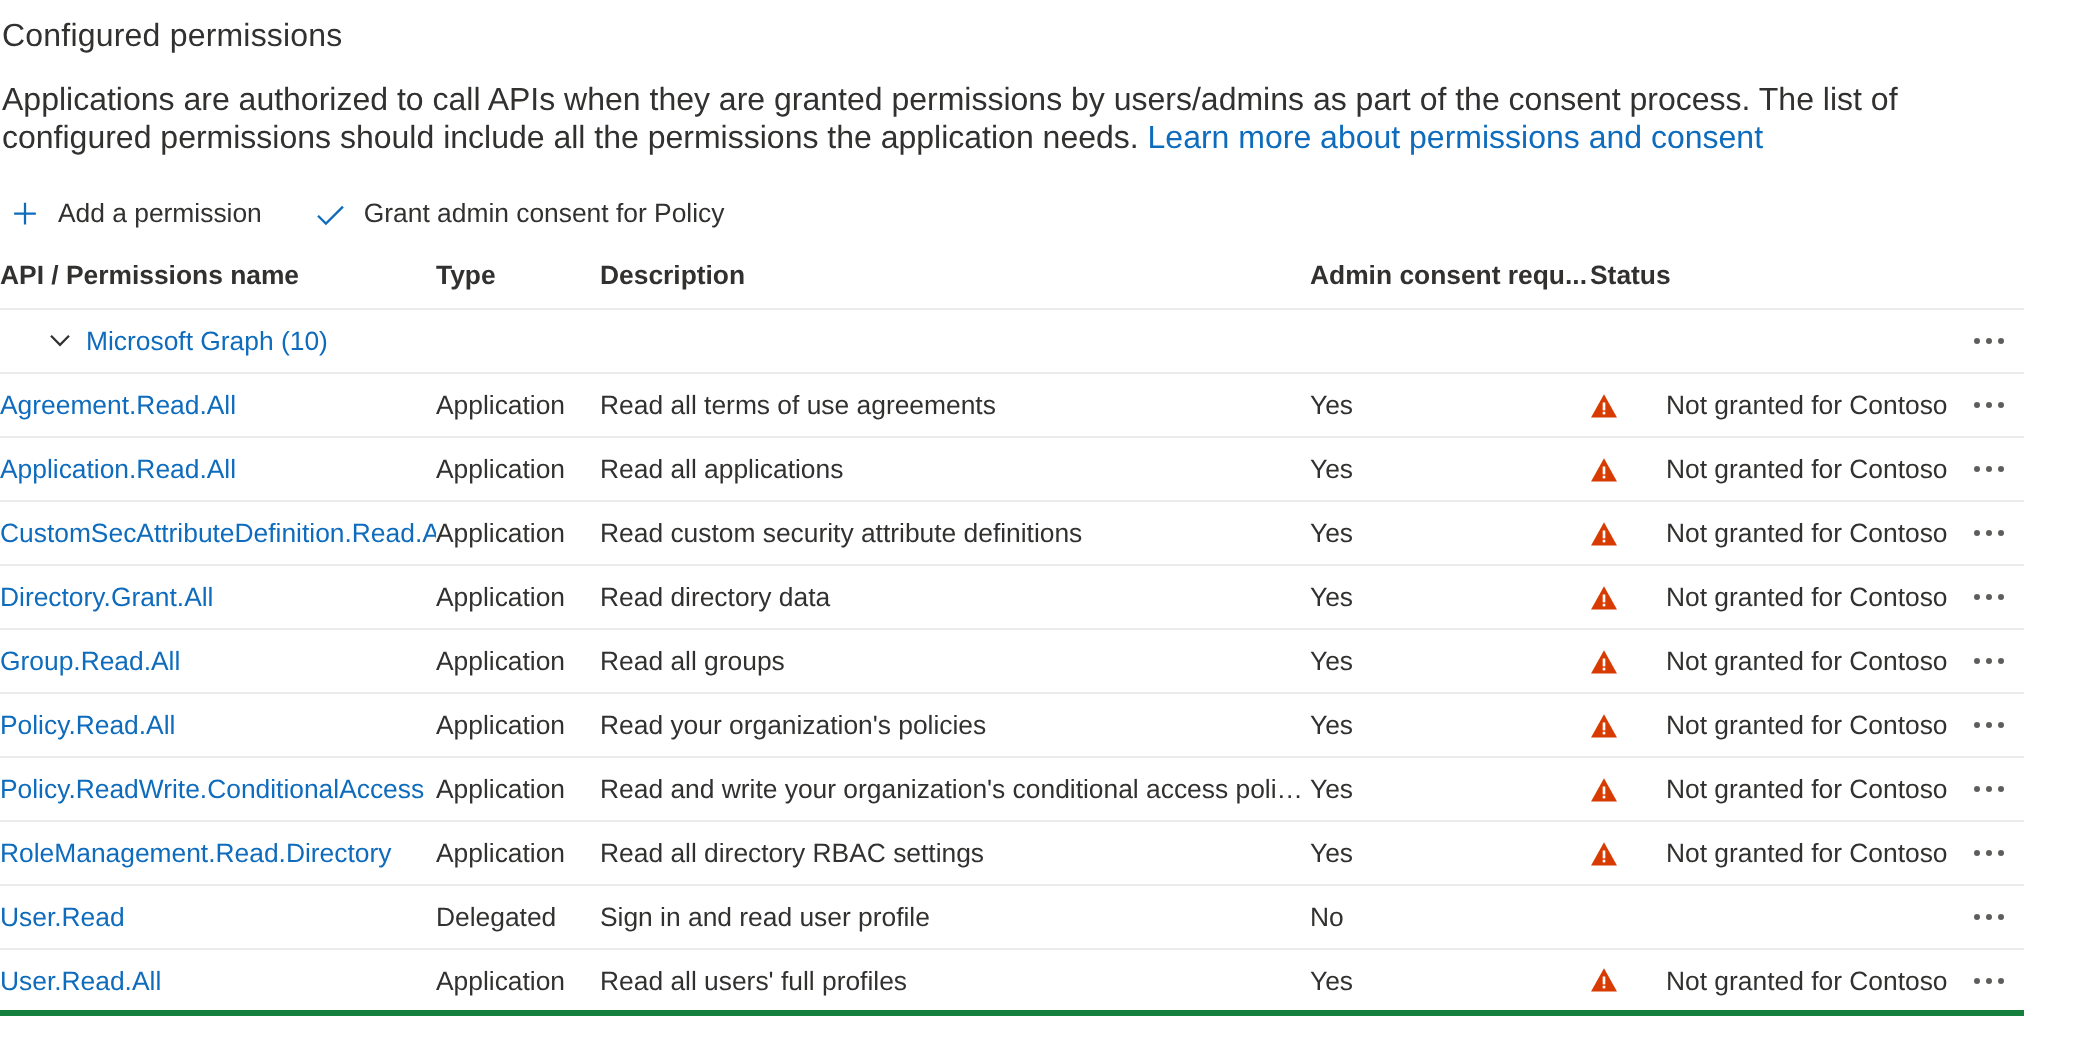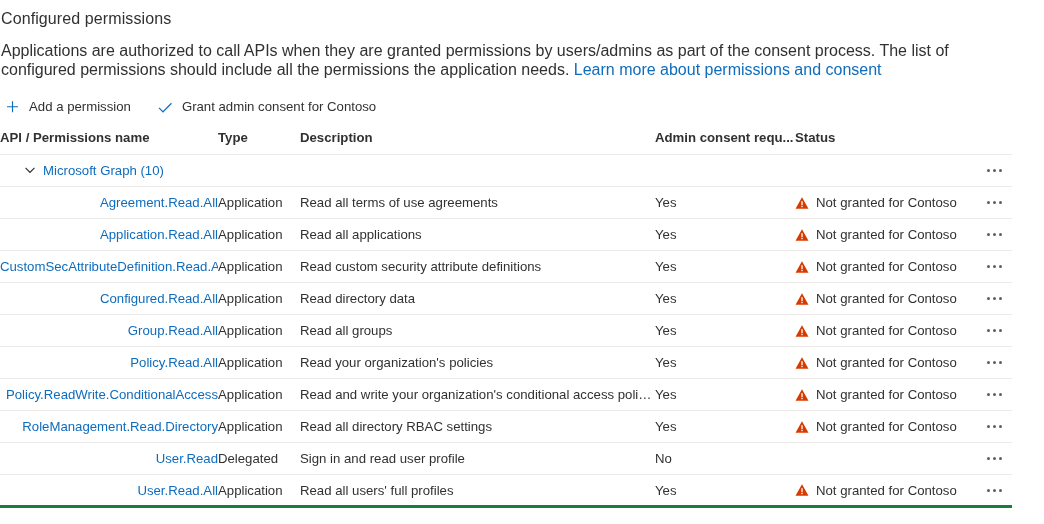--- a/index.html
+++ b/index.html
@@ -125,21 +125,20 @@
     cursor: pointer;
     font-size: 13.2px;
   }
 
   
   .name-cell {
     padding-left: 59px;
     overflow: hidden;
     text-overflow: clip;
     white-space: nowrap;
-    text-align: right;
   }
   .perm-link {
     color: #0f6cbd;
     cursor: pointer;
   }
 
   .type-cell { padding-left: 0; }
   .desc-cell {
     padding-right: 14px;
     overflow: hidden;
@@ -148,21 +147,21 @@
   }
   .admin-cell { padding-left: 0; }
 
   .status-cell {
     overflow: hidden;
     white-space: nowrap;
   }
   .status-wrap {
     display: flex;
     align-items: center;
-    gap: 7px;
+    gap: 24px;
   }
   .warn-icon {
     width: 14px; height: 14px;
     flex: 0 0 auto;
     display: inline-flex;
     align-items: center;
   }
   .status-text { color: #323130; }
 
   .menu-cell { text-align: left; }
@@ -202,21 +201,21 @@
       </span>
       <span>Add a permission</span>
     </div>
 
     <div class="cmd">
       <span class="glyph">
         <svg width="16" height="16" viewBox="0 0 16 16" aria-hidden="true">
           <path d="M1.6 8.3l0.85-0.85 3.5 3.5 8.1-8.1 0.85 0.85-8.95 8.95z" fill="#0f6cbd"></path>
         </svg>
       </span>
-      <span>Grant admin consent for Contoso</span>
+      <span>Grant admin consent for Policy</span>
     </div>
 
   </div>
 
   <table class="perm-table">
     <colgroup>
       <col class="col-name">
         <col class="col-type">
         <col class="col-desc">
       <col class="col-admin">
@@ -314,21 +313,21 @@
               <span class="status-text">Not granted for Contoso</span>
             </div>
           </td>
           <td class="menu-cell"><span class="ellipsis-btn">
               <i></i>
               <i></i>
               <i></i>
             </span></td>
         </tr>
         <tr>
-          <td class="name-cell"><span class="perm-link">Configured.Read.All</span></td>
+          <td class="name-cell"><span class="perm-link">Directory.Grant.All</span></td>
           <td class="type-cell">Application</td>
           <td class="desc-cell">Read directory data</td>
           <td class="admin-cell">Yes</td>
           <td class="status-cell">
             <div class="status-wrap">
               <span class="warn-icon">
                 <svg width="14" height="14" viewBox="0 0 16 16" aria-hidden="true">
                   <path d="M8 1.3L15.4 14.6H0.6z" fill="#d83b01"></path>
                   <rect x="7.25" y="6.0" width="1.5" height="4.5" fill="#ffffff"></rect>
                   <rect x="7.25" y="11.3" width="1.5" height="1.5" fill="#ffffff"></rect>

